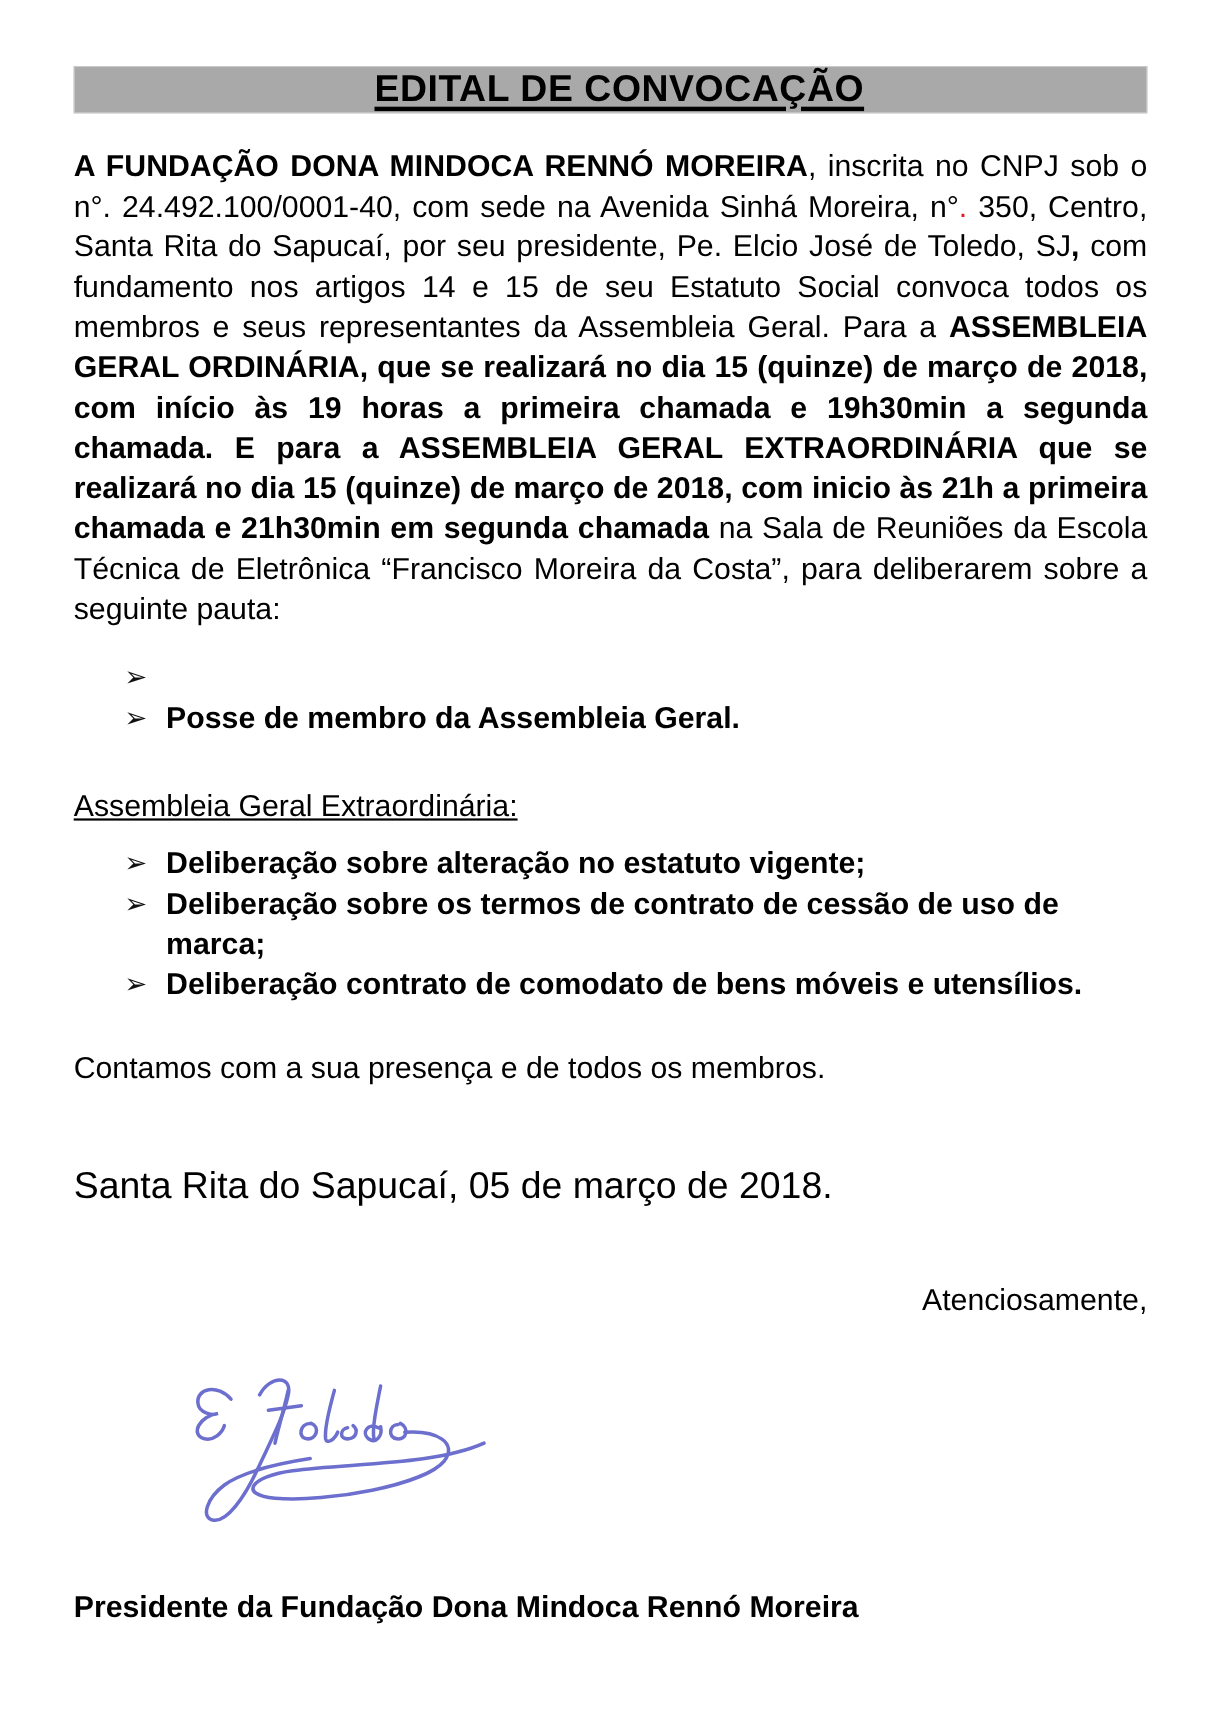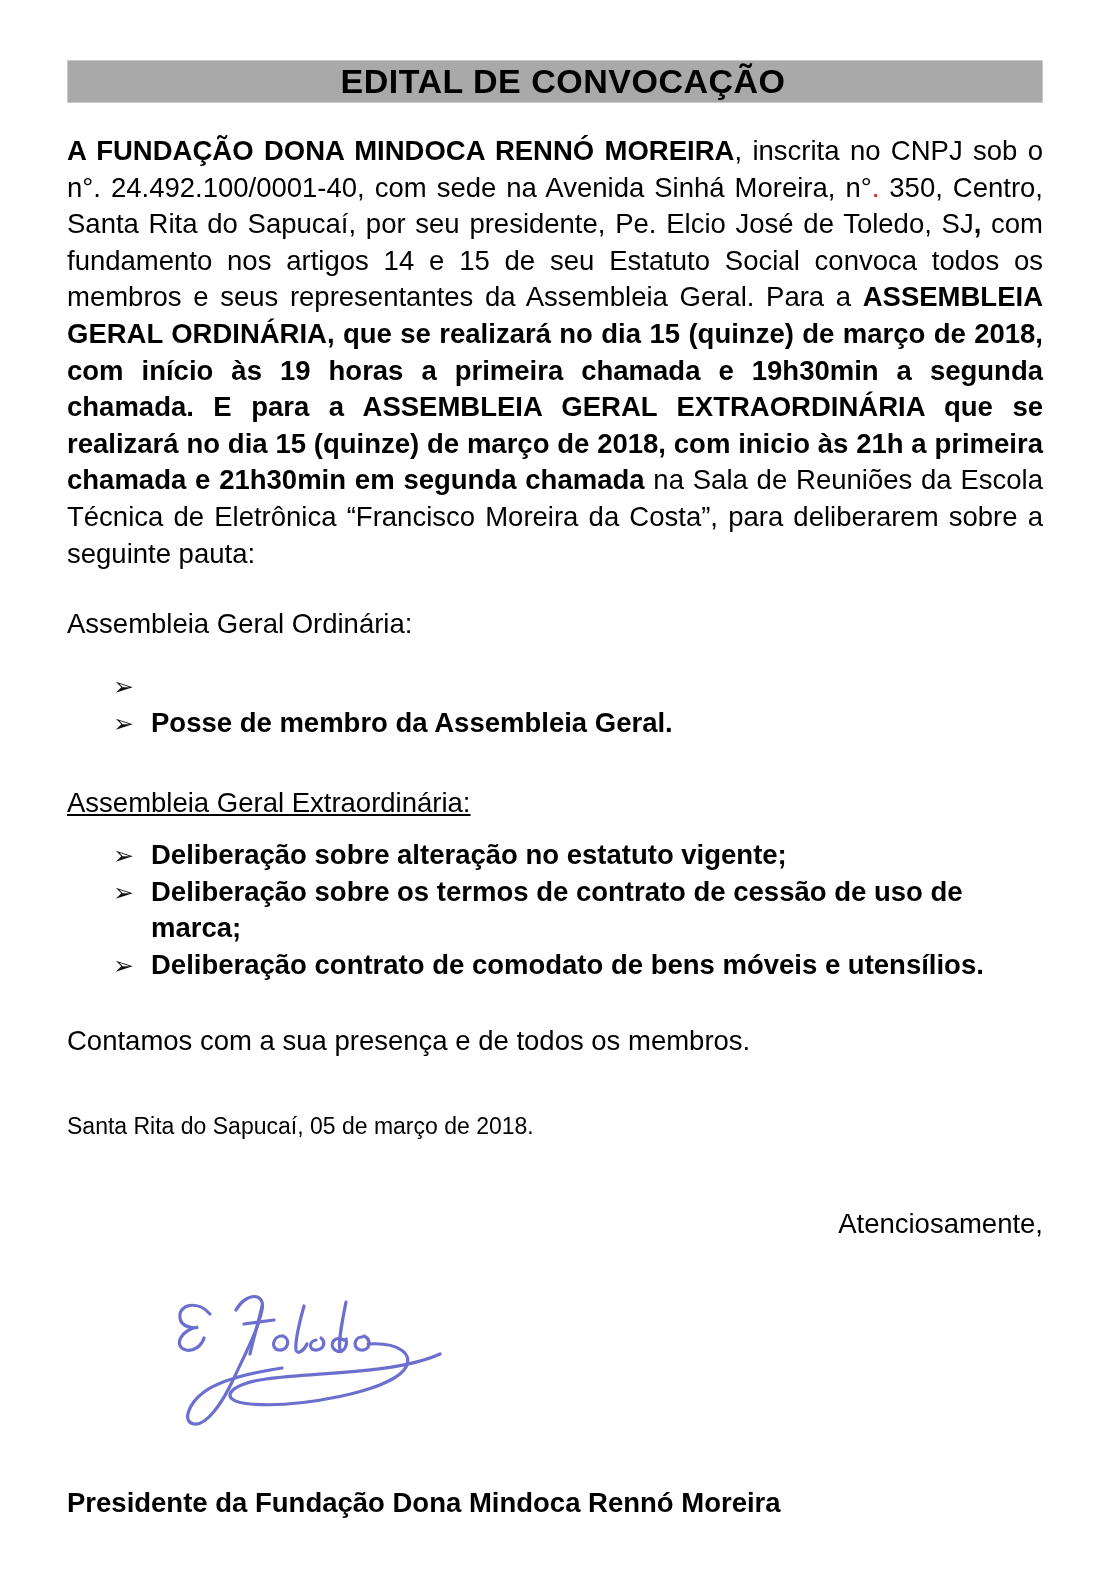--- a/index.html
+++ b/index.html
@@ -19,20 +19,21 @@
     border: 1px solid #c9c9c9;
     height: 43px;
     display: flex;
     align-items: center;
     justify-content: center;
   }
   .title-text {
     font-size: 34px;
     font-weight: bold;
     letter-spacing: 0.5px;
+    text-decoration: underline;
     text-decoration-thickness: 4px;
     text-underline-offset: 5px;
     margin-left: 16px;
   }
   .intro {
     margin-top: 30px;
     font-size: 27.5px;
     line-height: 36.6px;
     text-align: justify;
   }
@@ -53,21 +54,21 @@
     line-height: 36.5px;
   }
   .bullet {
     width: 38px;
     flex: 0 0 38px;
     font-size: 25px;
     color: #111;
   }
   .agenda-text { font-weight: bold; }
   .closing-line   { margin-top: 42px; font-size: 27.5px; }
-  .date-line      { margin-top: 56px; font-size: 23px; }
+  .date-line      { margin-top: 72px; font-size: 34px; }
   .salutation     { margin-top: 68px; font-size: 27.5px; text-align: right; }
   .signature-wrap {
     margin-top: 40px;
     margin-left: 86px;
     width: 310px; height: 160px;
   }
   .signoff {
     margin-top: 44px;
     font-size: 27.5px;
     font-weight: bold;
@@ -80,21 +81,20 @@
 <div class="page">
 
   <div class="title-bar">
     <span class="title-text">EDITAL DE CONVOCAÇÃO</span>
   </div>
 
   <p class="intro">
     <span class="b">A FUNDAÇÃO DONA MINDOCA RENNÓ MOREIRA</span><span>, inscrita no CNPJ sob o n°. 24.492.100/0001-40, com sede na Avenida Sinhá Moreira, n°</span><span class="red">.</span><span> 350, Centro, Santa Rita do Sapucaí, por seu presidente, Pe. Elcio José de Toledo, SJ</span><span class="b">,</span><span> com fundamento nos artigos 14 e 15 de seu Estatuto Social convoca todos os membros e seus representantes da Assembleia Geral. Para a </span><span class="b">ASSEMBLEIA GERAL ORDINÁRIA, que se realizará no dia 15 (quinze) de março de 2018, com início às 19 horas a primeira chamada e 19h30min a segunda chamada. E para a ASSEMBLEIA GERAL EXTRAORDINÁRIA que se realizará no dia 15 (quinze) de março de 2018, com inicio às 21h a primeira chamada e 21h30min em segunda chamada</span><span> na Sala de Reuniões da Escola Técnica de Eletrônica “Francisco Moreira da Costa”, para deliberarem sobre a seguinte pauta:</span>
   </p>
 
-  <div class="section-heading heading-ordinaria">Assembleia Geral Ordinária:</div>
 
   <div class="agenda-list">
     <div class="agenda-item">
       <span class="bullet">➢</span>
     </div>
     <div class="agenda-item">
       <span class="bullet">➢</span>
       <span class="agenda-text">Posse de membro da Assembleia Geral.</span>
     </div>
   </div>

